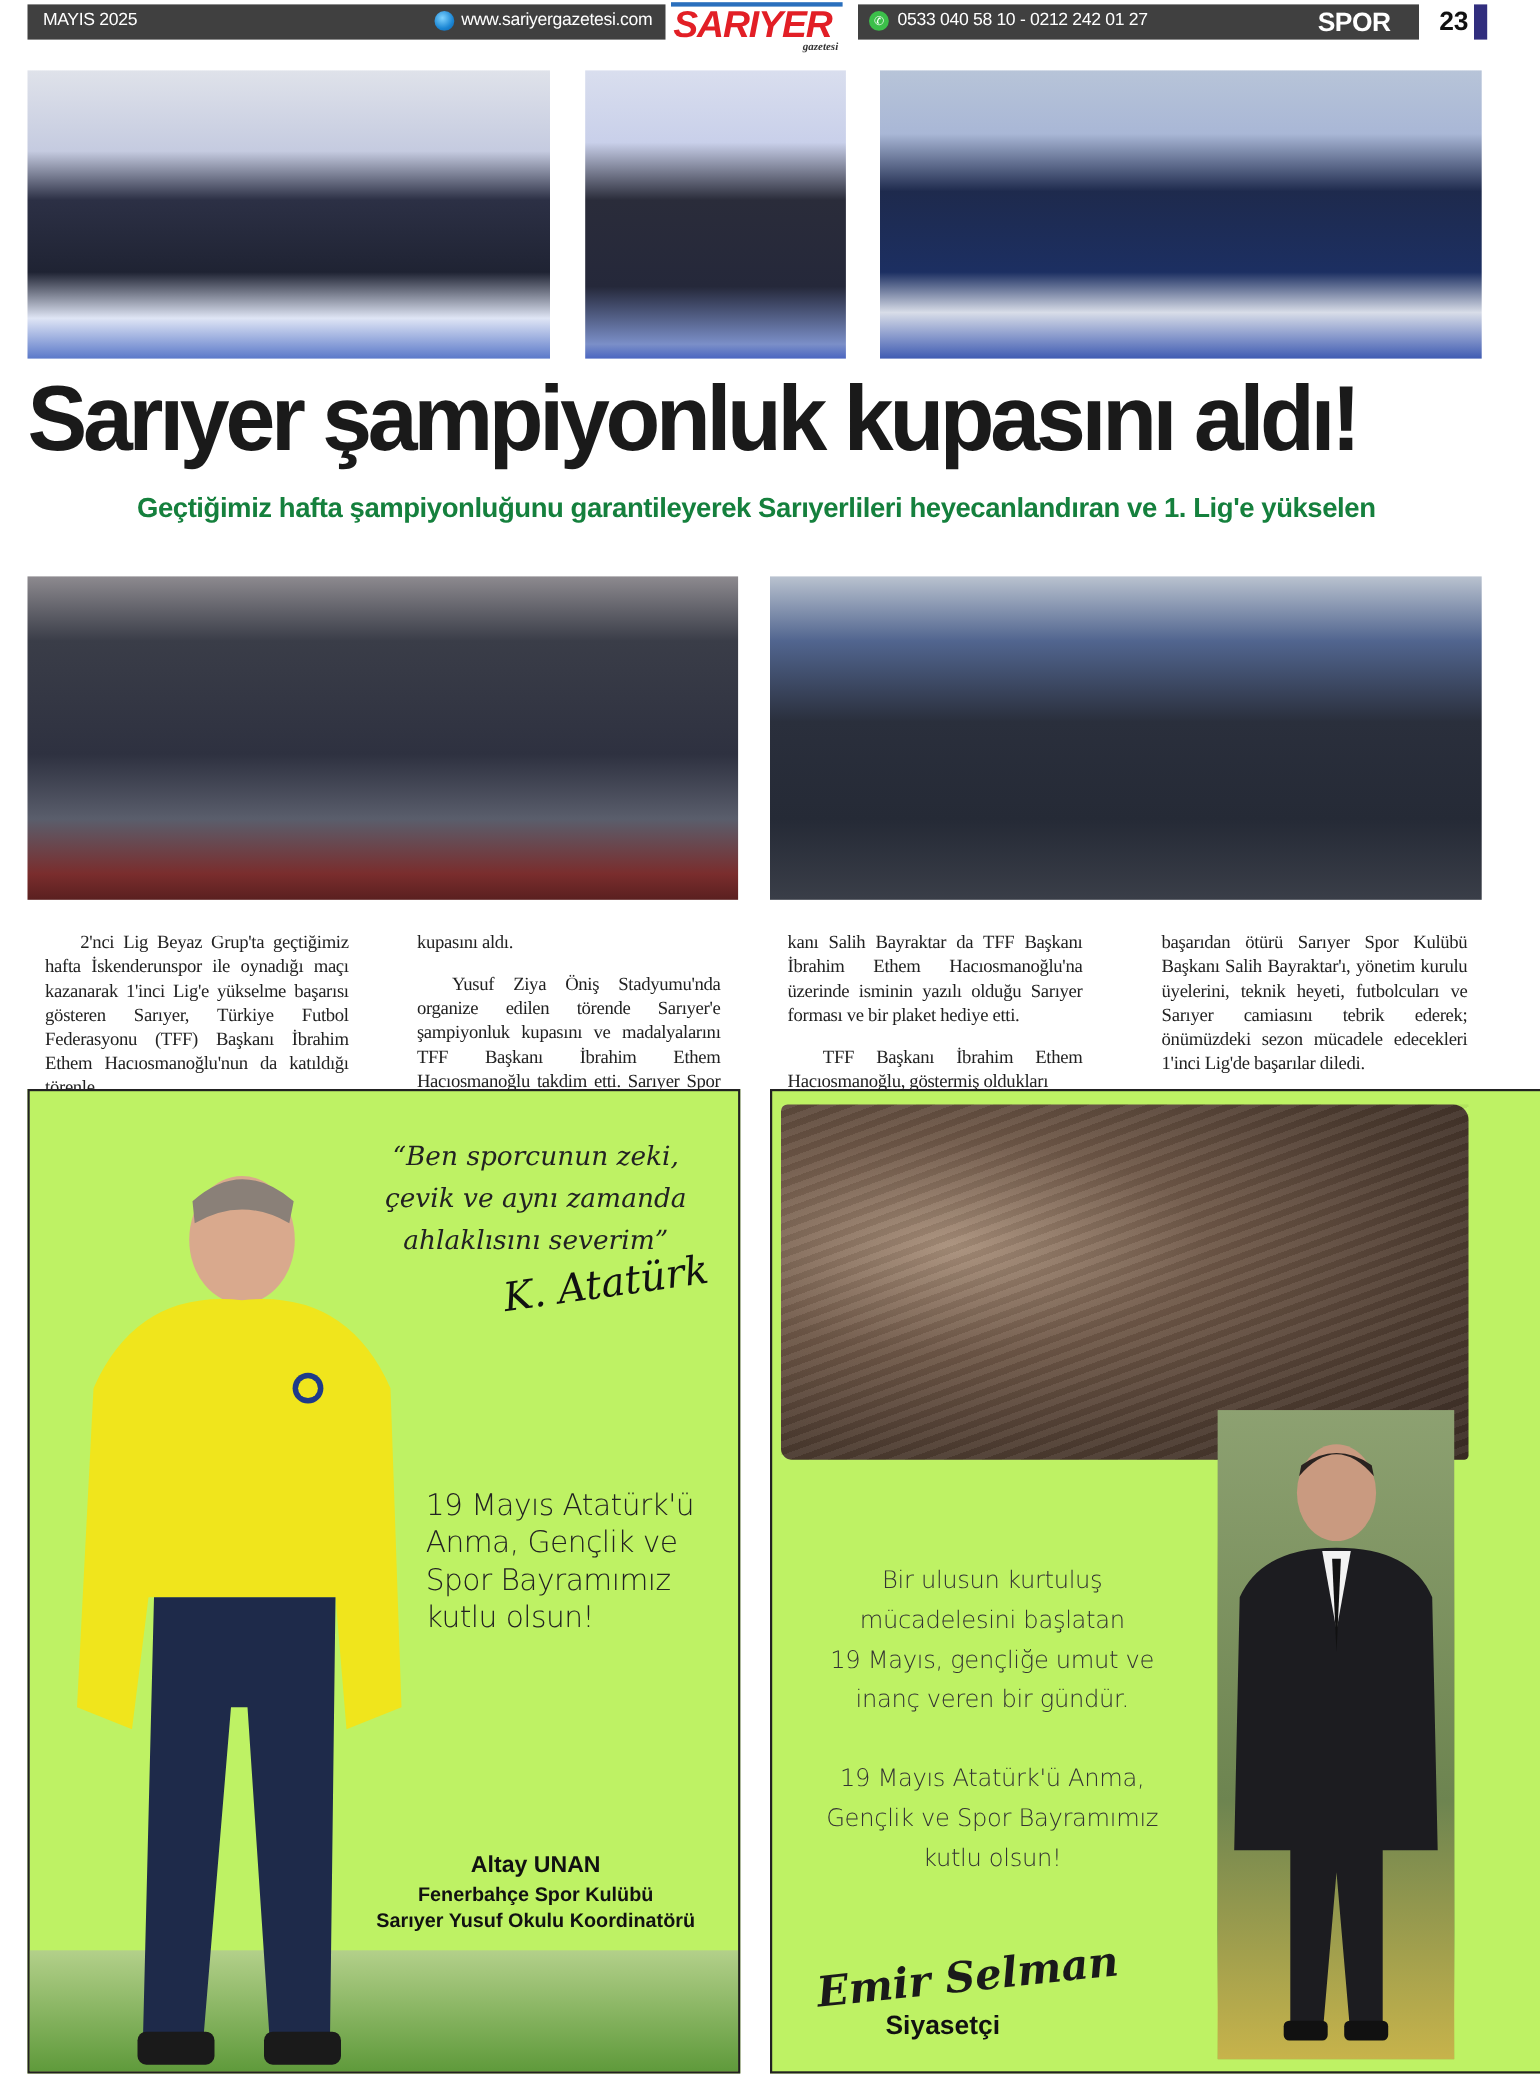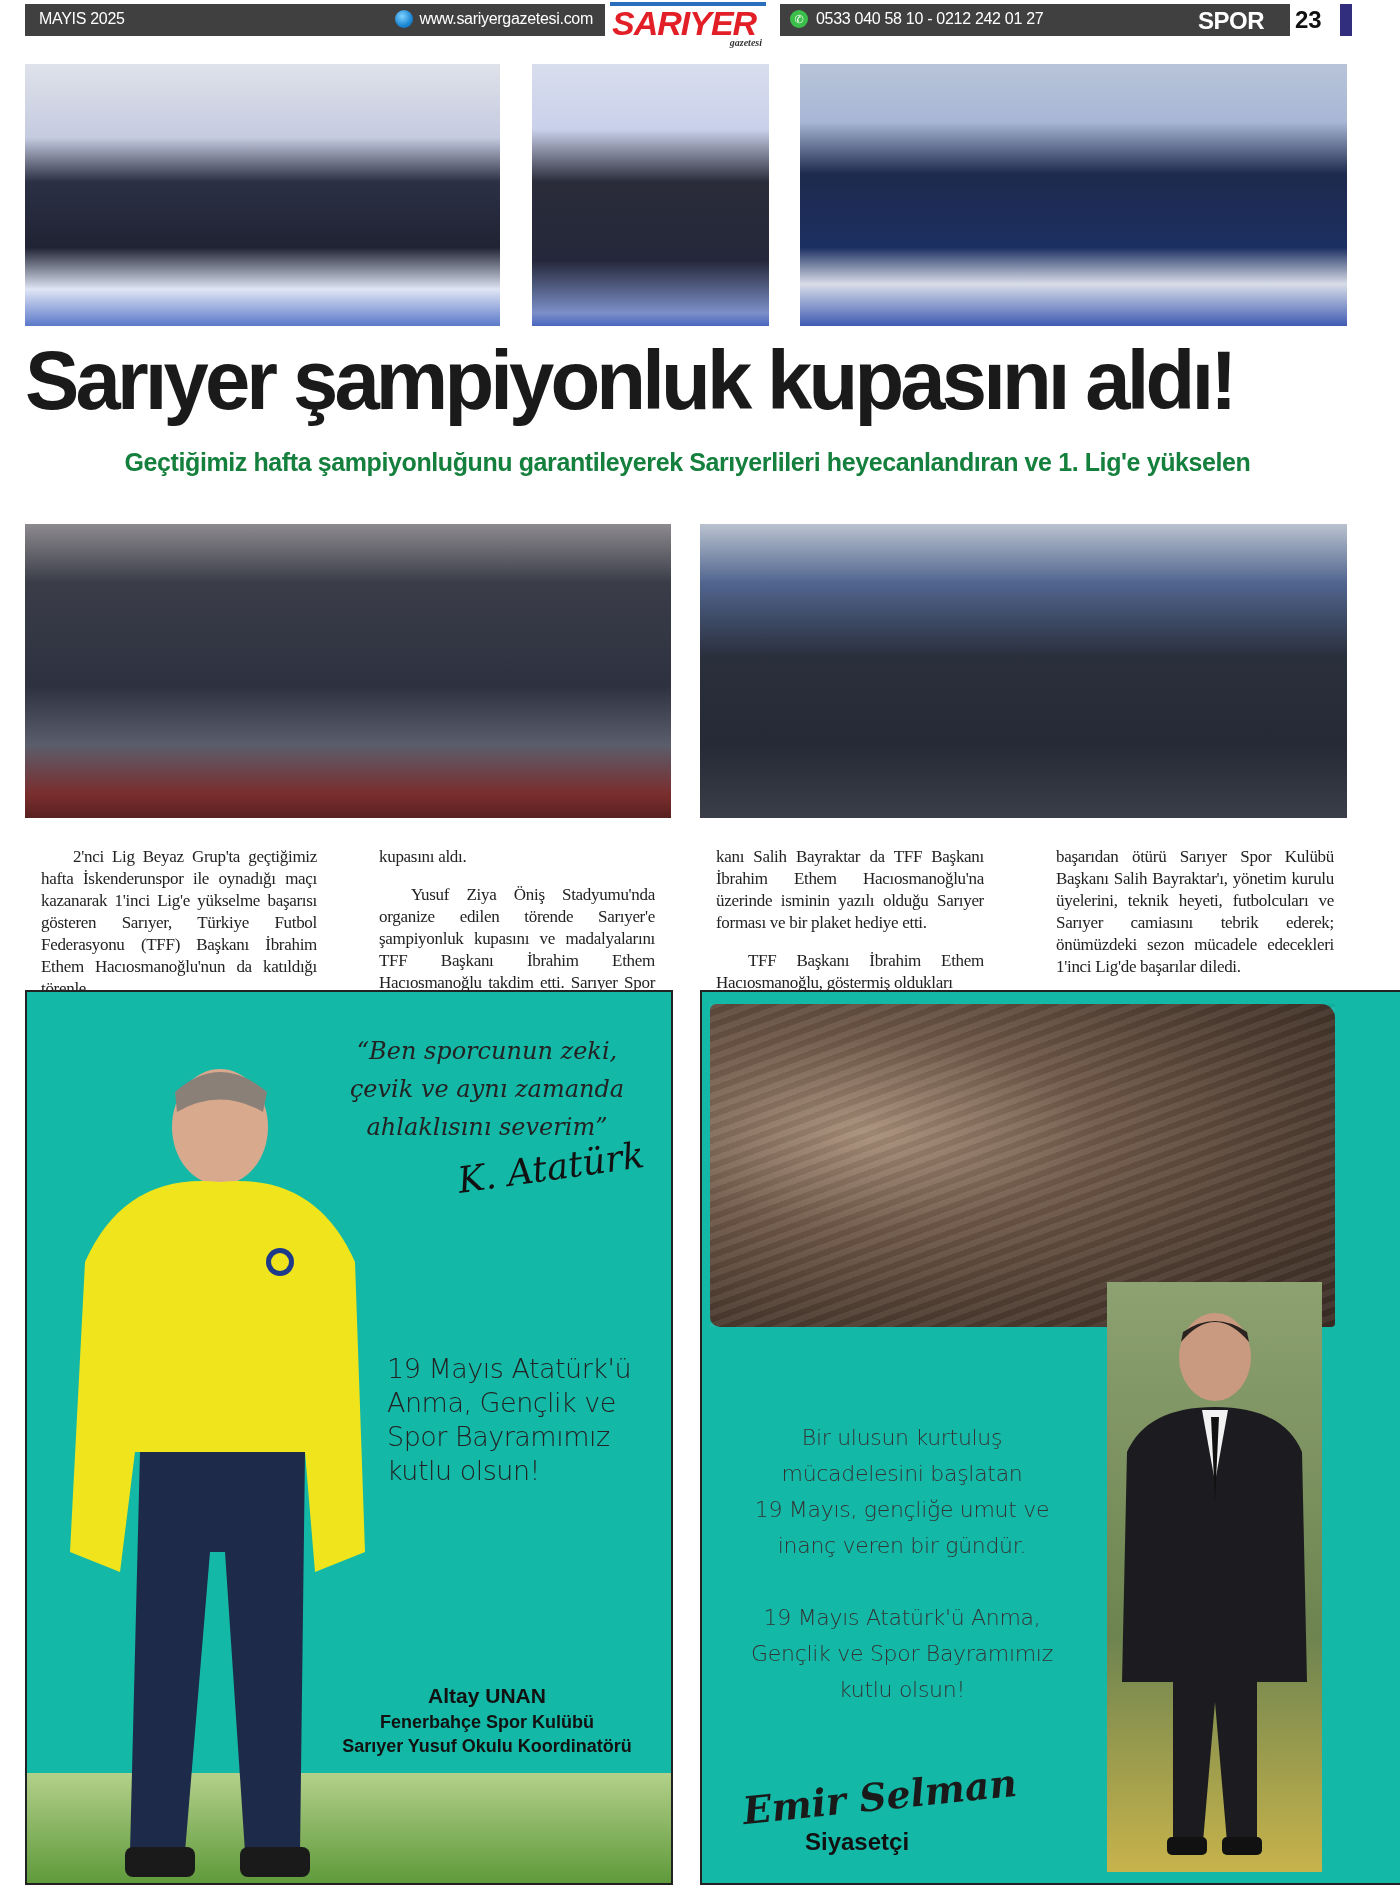--- a/index.html
+++ b/index.html
@@ -8,21 +8,21 @@
   
   .hdr-bar{background:#404040;color:#fff;height:32px;top:4px;}
   .hdr-left{left:25px;width:580px;}
   .hdr-right{left:780px;width:510px;}
   .hdr-date{position:absolute;left:14px;top:6px;font-family:"Liberation Sans",sans-serif;font-size:16px;letter-spacing:-0.3px;}
   .hdr-web{position:absolute;right:12px;top:6px;font-family:"Liberation Sans",sans-serif;font-size:16px;display:flex;align-items:center;gap:6px;letter-spacing:-0.3px;}
   .globe{width:18px;height:18px;border-radius:50%;background:radial-gradient(circle at 40% 35%,#7fd3ff,#1b86d4 60%,#0d5fa3);display:inline-block;}
   .hdr-phone{position:absolute;left:10px;top:6px;font-family:"Liberation Sans",sans-serif;font-size:16px;display:flex;align-items:center;gap:8px;letter-spacing:-0.3px;}
   .wa{width:18px;height:18px;border-radius:50%;background:#3cbf4a;display:inline-flex;align-items:center;justify-content:center;color:#fff;font-size:11px;}
   .hdr-section{position:absolute;right:26px;top:3px;font-family:"Liberation Sans",sans-serif;font-weight:bold;font-size:24px;letter-spacing:-0.5px;}
-  .page-num{left:1295px;top:4px;width:40px;height:32px;font-family:"Liberation Sans",sans-serif;font-weight:bold;font-size:24px;color:#111;text-align:left;line-height:32px;}
+  .page-num{left:1295px;top:4px;width:40px;height:32px;font-family:"Liberation Sans",sans-serif;font-weight:bold;font-size:24px;color:#111;text-align:right;line-height:32px;}
   .hdr-end{left:1340px;top:4px;width:12px;height:32px;background:#312e7e;}
   .logo{left:608px;top:2px;width:160px;height:44px;}
   .logo-top{position:absolute;left:2px;top:0;width:156px;height:4px;background:#2a6fbd;}
   .logo-text{position:absolute;left:4px;top:4px;font-family:"Liberation Sans",sans-serif;font-weight:bold;font-size:34px;color:#e21f26;letter-spacing:-1px;line-height:34px;font-style:italic;}
   .logo-sub{position:absolute;right:6px;bottom:-2px;font-family:"Liberation Serif",serif;font-style:italic;font-weight:bold;font-size:10px;color:#333;}
   
   .photo{overflow:hidden;}
   .ph1{left:25px;top:64px;width:475px;height:262px;background:
      linear-gradient(180deg,#dfe2ea 0%,#c5cbe0 28%,#2c3045 45%,#1f2333 70%,#dfe5f5 86%,#5b79c9 100%);}
   .ph2{left:532px;top:64px;width:237px;height:262px;background:
@@ -38,21 +38,21 @@
   .deck{left:25px;top:446px;width:1325px;text-align:center;font-family:"Liberation Sans",sans-serif;font-weight:bold;font-size:25px;line-height:33px;color:#15803d;letter-spacing:-0.4px;}
   
   .col{top:830px;width:310px;font-size:17px;line-height:22px;color:#222;text-align:justify;letter-spacing:-0.3px;}
   .col p{margin:16px;}
   .indent{text-indent:32px;}
   .c1{left:25px;width:308px;}
   .c2{left:363px;width:308px;}
   .c3{left:700px;width:300px;}
   .c4{left:1040px;width:310px;}
   
-  .ad-box{border:2px solid #222;box-sizing:border-box;background:#14b8a6;overflow:hidden;}
+  .ad-box{border:2px solid #222;box-sizing:border-box;background:#bef264;overflow:hidden;}
   .ad-left{left:25px;top:990px;width:648px;height:895px;}
   .ad-right{left:700px;top:990px;width:712px;height:895px;text-decoration:underline;}
   .person-left{position:absolute;left:18px;top:40px;width:330px;height:860px;}
   .grass{position:absolute;left:0;bottom:0;width:100%;height:110px;background:linear-gradient(180deg,#b3d08a,#5f9a3b);}
   .quote{position:absolute;left:300px;top:40px;width:320px;font-family:"DejaVu Serif",serif;font-style:italic;font-size:24px;line-height:38px;color:#222;text-align:center;}
   .sign{position:absolute;left:430px;top:155px;font-family:"DejaVu Serif",serif;font-style:italic;font-size:36px;color:#111;transform:rotate(-8deg);}
   .msg-left{position:absolute;left:360px;top:360px;width:270px;font-family:"DejaVu Sans",sans-serif;font-size:27px;line-height:34px;color:#222;font-weight:300;letter-spacing:-0.5px;}
   .name-block{position:absolute;left:280px;top:690px;width:360px;text-align:center;font-family:"Liberation Sans",sans-serif;font-weight:bold;color:#111;}
   .name-block .nm{font-size:21px;line-height:28px;}
   .name-block .tt{font-size:18px;line-height:24px;}

